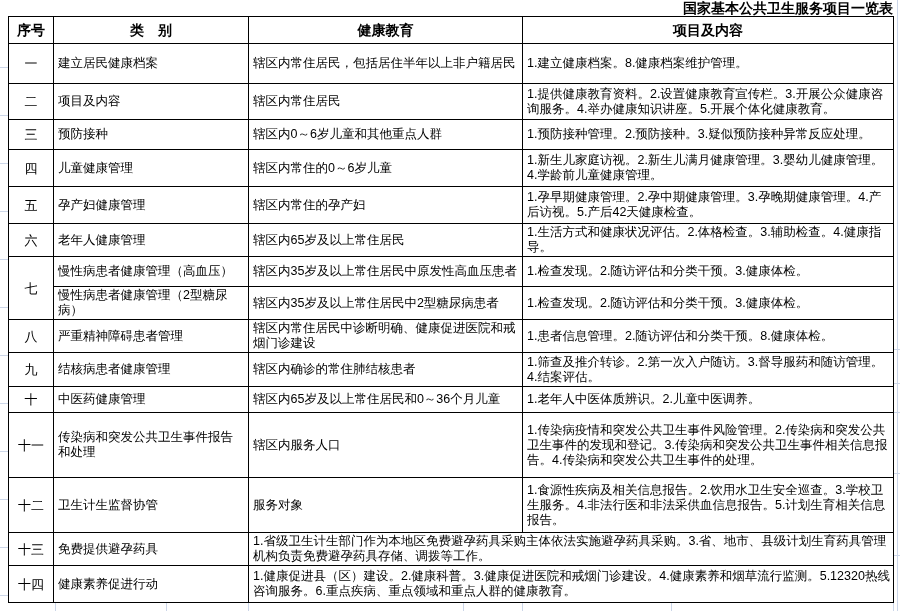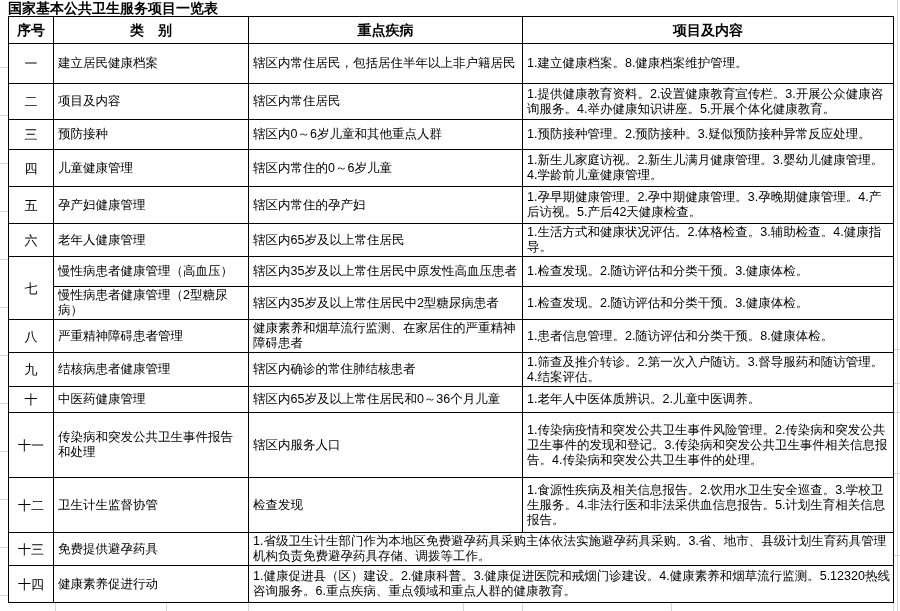--- a/index.html
+++ b/index.html
@@ -7,21 +7,21 @@
   body {
     position: relative;
     background: #ffffff;
     color: #000000;
     font-family: "Liberation Sans", "DejaVu Sans", sans-serif;
     overflow: hidden;
   }
   .doc-title {
     position: absolute;
     top: 0; left: 8px; width: 885px; height: 16px;
-    text-align: left;
+    text-align: right;
     font-size: 14px;
     font-weight: bold;
     line-height: 16px;
     white-space: nowrap;
   }
   table.main {
     position: absolute;
     top: 16px; left: 8px;
     width: 885px;
     border-collapse: collapse;
@@ -83,21 +83,21 @@
   <colgroup>
     <col style="width:45px">
     <col style="width:195px">
     <col style="width:274px">
     <col style="width:371px">
   </colgroup>
   <tbody>
       <tr style="height:27px">
     <th>序号</th>
     <th>类　别</th>
-    <th>重点疾病</th>
+    <th>健康教育</th>
     <th>项目及内容</th>
   </tr>
   <tr style="height:40px">
     <td class="num">一</td>
     <td>建立居民健康档案</td>
     <td>辖区内常住居民，包括居住半年以上非户籍居民</td>
     <td>1.建立健康档案。8.健康档案维护管理。</td>
   </tr>
   <tr style="height:36px">
     <td class="num">二</td>
@@ -136,21 +136,21 @@
     <td>1.检查发现。2.随访评估和分类干预。3.健康体检。</td>
   </tr>
   <tr style="height:32px">
     <td>慢性病患者健康管理（2型糖尿病）</td>
     <td>辖区内35岁及以上常住居民中2型糖尿病患者</td>
     <td>1.检查发现。2.随访评估和分类干预。3.健康体检。</td>
   </tr>
   <tr style="height:31px">
     <td class="num">八</td>
     <td>严重精神障碍患者管理</td>
-    <td>健康素养和烟草流行监测、在家居住的严重精神障碍患者</td>
+    <td>辖区内常住居民中诊断明确、健康促进医院和戒烟门诊建设</td>
     <td>1.患者信息管理。2.随访评估和分类干预。8.健康体检。</td>
   </tr>
   <tr style="height:34px">
     <td class="num">九</td>
     <td>结核病患者健康管理</td>
     <td>辖区内确诊的常住肺结核患者</td>
     <td>1.筛查及推介转诊。2.第一次入户随访。3.督导服药和随访管理。4.结案评估。</td>
   </tr>
   <tr style="height:26px">
     <td class="num">十</td>
@@ -160,21 +160,21 @@
   </tr>
   <tr style="height:65px">
     <td class="num">十一</td>
     <td>传染病和突发公共卫生事件报告和处理</td>
     <td>辖区内服务人口</td>
     <td>1.传染病疫情和突发公共卫生事件风险管理。2.传染病和突发公共卫生事件的发现和登记。3.传染病和突发公共卫生事件相关信息报告。4.传染病和突发公共卫生事件的处理。</td>
   </tr>
   <tr style="height:55px">
     <td class="num">十二</td>
     <td>卫生计生监督协管</td>
-    <td>检查发现</td>
+    <td>服务对象</td>
     <td>1.食源性疾病及相关信息报告。2.饮用水卫生安全巡查。3.学校卫生服务。4.非法行医和非法采供血信息报告。5.计划生育相关信息报告。</td>
   </tr>
   <tr style="height:20px">
     <td class="num">十三</td>
     <td>免费提供避孕药具</td>
     <td colspan="2">1.省级卫生计生部门作为本地区免费避孕药具采购主体依法实施避孕药具采购。3.省、地市、县级计划生育药具管理机构负责免费避孕药具存储、调拨等工作。</td>
   </tr>
   <tr style="height:37px">
     <td class="num">十四</td>
     <td>健康素养促进行动</td>

